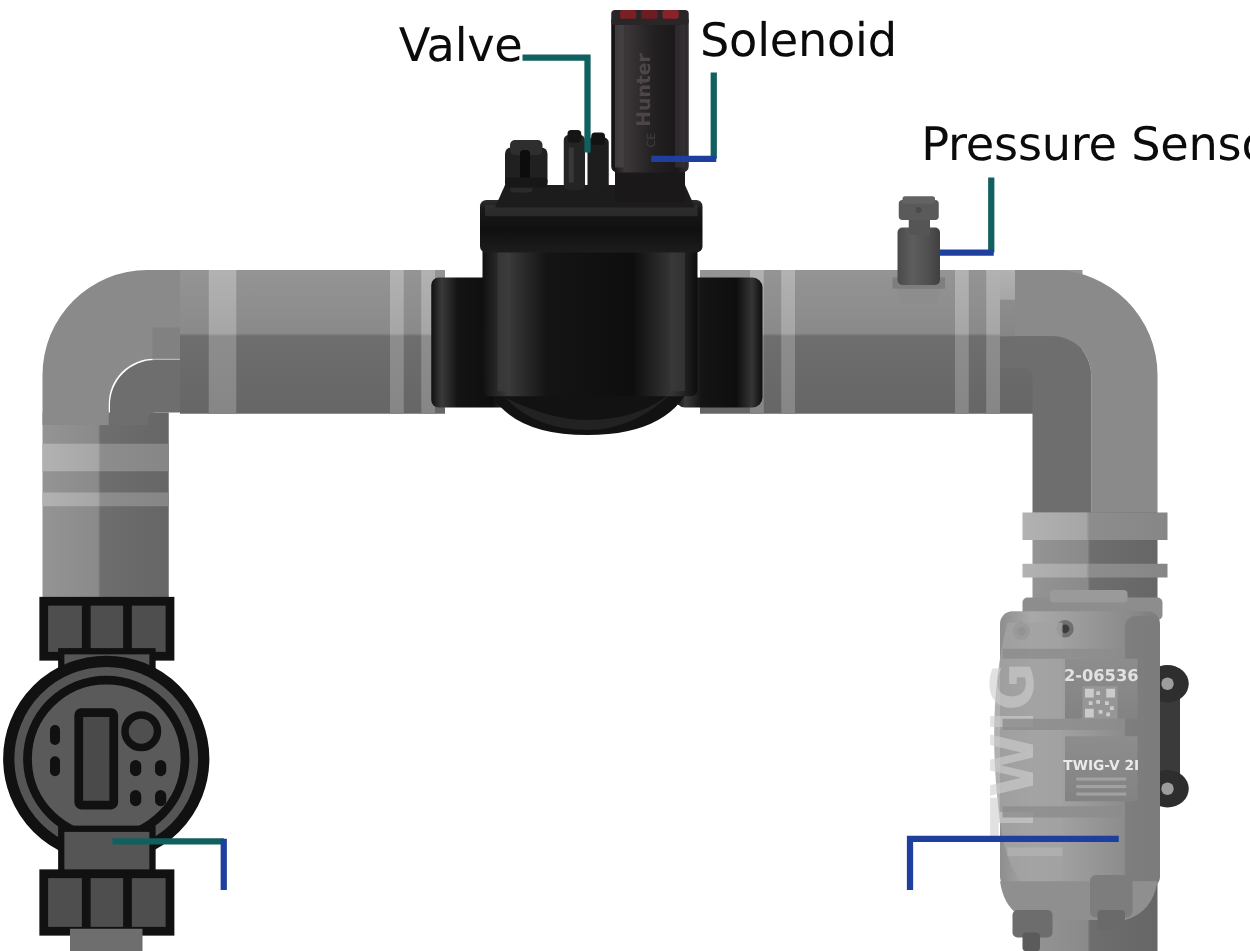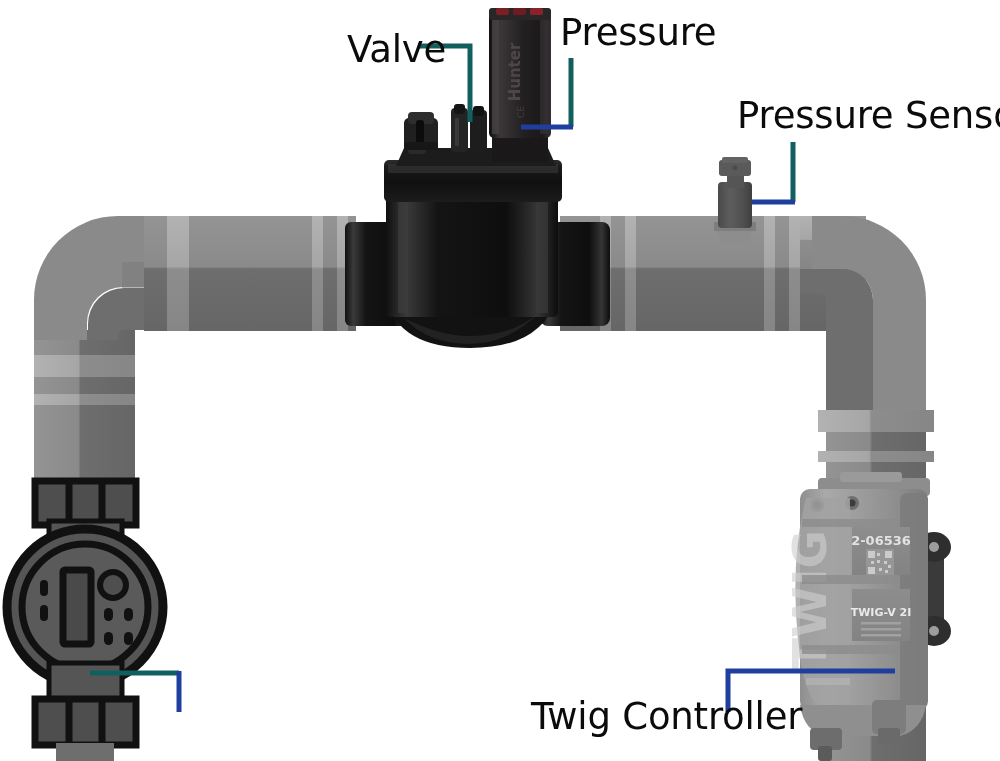--- a/index.html
+++ b/index.html
@@ -28,21 +28,21 @@
   .lbl {
     position: absolute;
     color: #0b0b0b;
     font-family: "DejaVu Sans", sans-serif;
     font-size: 37px;
     font-weight: 400;
     line-height: 1;
     white-space: nowrap;
     letter-spacing: -0.2px;
   }
-  .lbl-valve    { left: 319px; top: 31px; margin-left: 28px; }
+  .lbl-valve    { left: 319px; top: 18px; }
   .lbl-sol      { left: 560px; top: 14px; }
   .lbl-press    { left: 737px; top: 97px; }
   .lbl-flow     { left: 148px; top: 698px; }
   .lbl-twig     { left: 531px; top: 698px; }
 </style>
 </head>
 <body>
 
 <div id="stage">
 
@@ -343,17 +343,16 @@
       <polyline points="795,202 752,202" stroke="#1f3f9e"></polyline>
 
       <polyline points="90,673 179,673" stroke="#11605f"></polyline>
       <polyline points="179,671 179,712" stroke="#1f3f9e"></polyline>
 
       <polyline points="895,671 728,671 728,712" stroke="#1f3f9e"></polyline>
     </g>
   </svg>
 
   <div class="lbl lbl-valve">Valve</div>
-  <div class="lbl lbl-sol">Pressure</div>
+  <div class="lbl lbl-sol">Solenoid</div>
   <div class="lbl lbl-press">Pressure Sensor</div>
-  <div class="lbl lbl-twig">Twig Controller</div>
 
 </div>
 
 </body></html>

